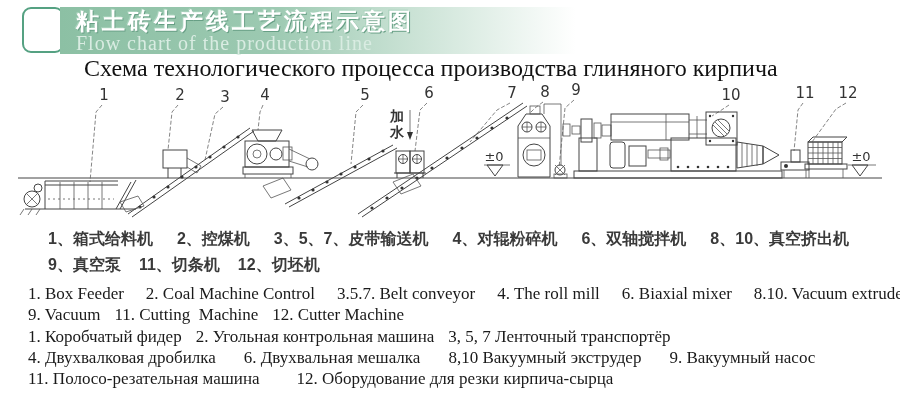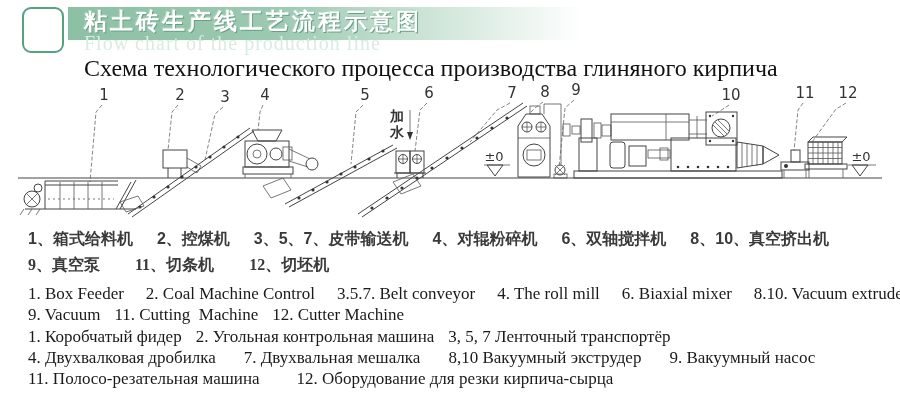--- a/index.html
+++ b/index.html
@@ -2,21 +2,21 @@
 <html><head>
 <meta charset="utf-8">
 <style>
   html,body{margin:0;padding:0;background:#fff;}
   .canvas{position:relative;width:900px;height:417px;background:#ffffff;overflow:hidden;
           font-family:"Liberation Sans","DejaVu Sans",sans-serif;color:#222;}
 
   
   .logo-box{position:absolute;left:22px;top:7px;width:38px;height:42px;background:#fff;
             border:2px solid #55a182;border-radius:9px;}
-  .banner{position:absolute;left:68px;top:7px;width:526px;height:33px;
+  .banner{position:absolute;left:60px;top:7px;width:526px;height:47px;
           background:linear-gradient(to right,#8cc0a4 0%,#9cc9b1 40%,#d8eae0 75%,#ffffff 98%);
           padding:2px 0 0 16px;box-sizing:border-box;}
   .title-cn{font-size:23px;font-weight:bold;color:#ffffff;letter-spacing:3px;
             text-shadow:1px 1px 0 #679f85,-1px -1px 0 #a8d2bc;line-height:25px;}
   .title-en{font-family:"Liberation Serif","DejaVu Serif",serif;font-size:20px;color:#d9ece2;
             line-height:19px;letter-spacing:1px;}
   .subtitle-ru{position:absolute;left:84px;top:55px;font-family:Liberation Serif, serif;
                font-size:24px;color:#111;}
 
   
@@ -26,22 +26,22 @@
   svg .leader{stroke:#666;stroke-width:.8;fill:none;stroke-dasharray:4 2;}
   svg .dot{fill:#333;stroke:none;}
   svg text{font-family:"DejaVu Sans","Liberation Sans",sans-serif;fill:#333;}
   svg .num{font-size:15px;}
   svg .cjk{font-size:14px;font-weight:bold;}
   svg .datum{font-size:13px;}
 
   
   .legend{position:absolute;left:28px;top:229px;width:862px;}
   .lrow{display:flex;align-items:flex-start;white-space:pre;}
-  .cn{font-size:16px;font-weight:bold;color:#3a3a3a;height:26px;gap:24px;}
-  .cn2{gap:35px;font-family:Liberation Serif, serif;}
+  .cn{font-size:16px;font-weight:bold;color:#3a3a3a;height:26px;gap:24px;margin-left:20px;}
+  .cn2{gap:18px;}
   .serif{font-family:"Liberation Serif","DejaVu Serif",serif;font-size:17px;color:#1a1a1a;height:21px;}
   .en1{gap:22px;margin-top:3px;}
   .en2{gap:14px;}
   .ru1{gap:14px;margin-top:1px;}
   .ru2{gap:28px;}
   .ru3{gap:37px;}
 </style>
 </head>
 <body>
 
@@ -287,21 +287,21 @@
       <span>11. Cutting  Machine</span>
       <span>12. Cutter Machine</span>
     </div>
     <div class="lrow serif ru1">
       <span>1. Коробчатый фидер</span>
       <span>2. Угольная контрольная машина</span>
       <span>3, 5, 7 Ленточный транспортёр</span>
     </div>
     <div class="lrow serif ru2">
       <span>4. Двухвалковая дробилка</span>
-      <span>7. Двухвальная мешалка</span>
+      <span>6. Двухвальная мешалка</span>
       <span>8,10 Вакуумный экструдер</span>
       <span>9. Вакуумный насос</span>
     </div>
     <div class="lrow serif ru3">
       <span>11. Полосо-резательная машина</span>
       <span>12. Оборудование для резки кирпича-сырца</span>
     </div>
   </div>
 
 </div>

